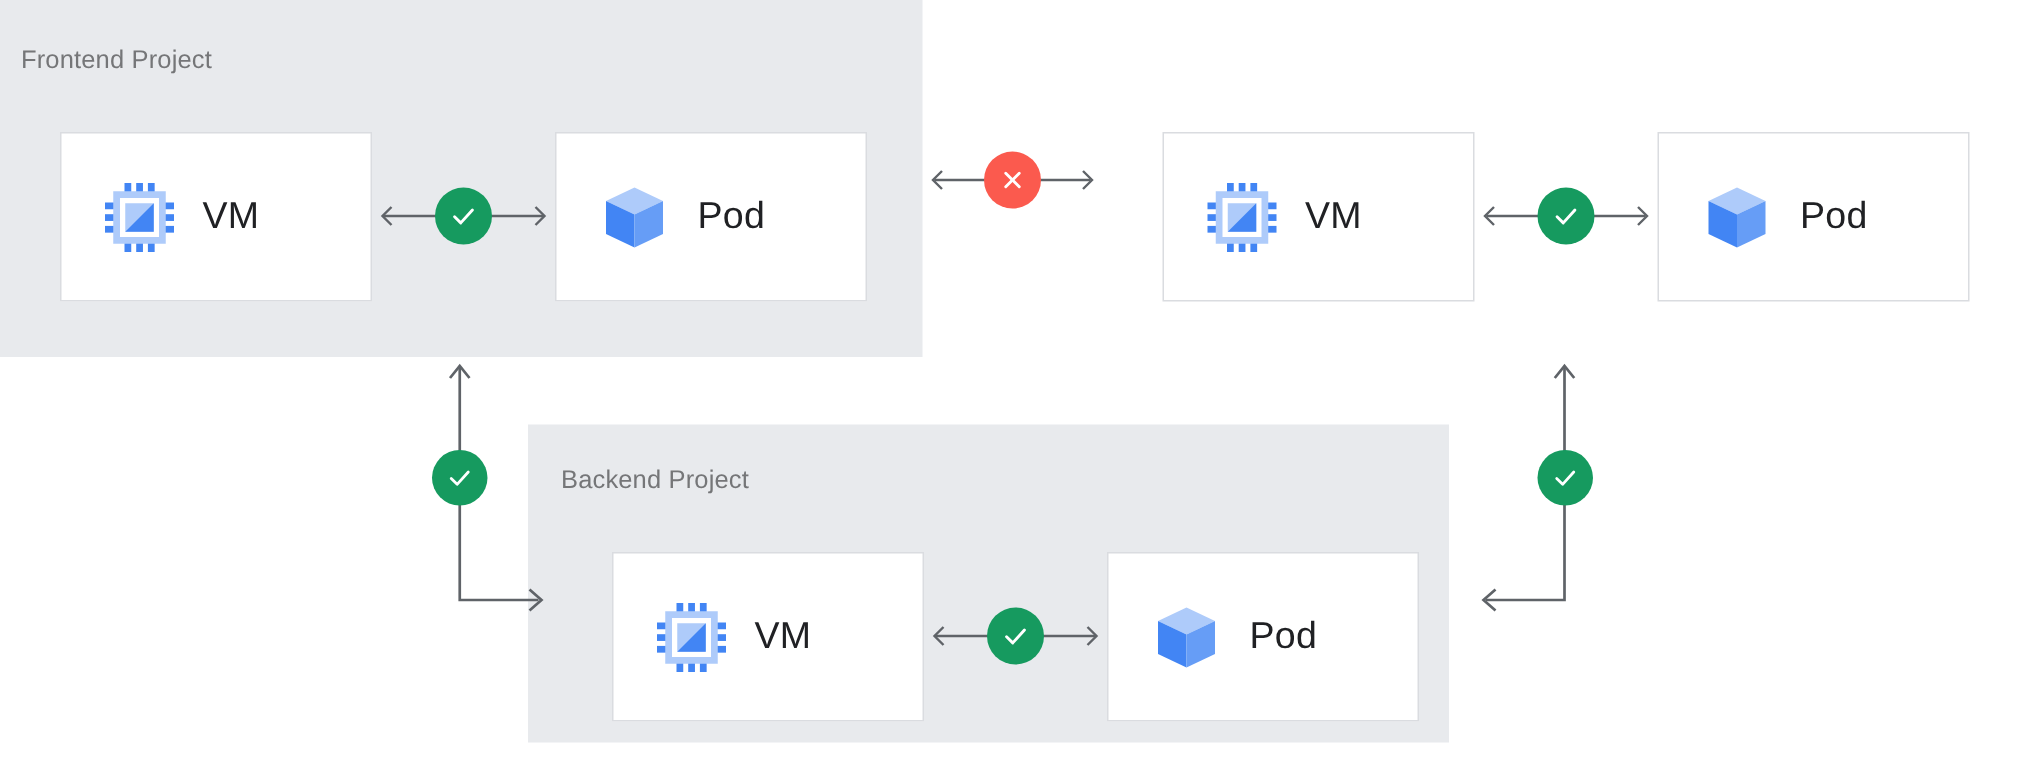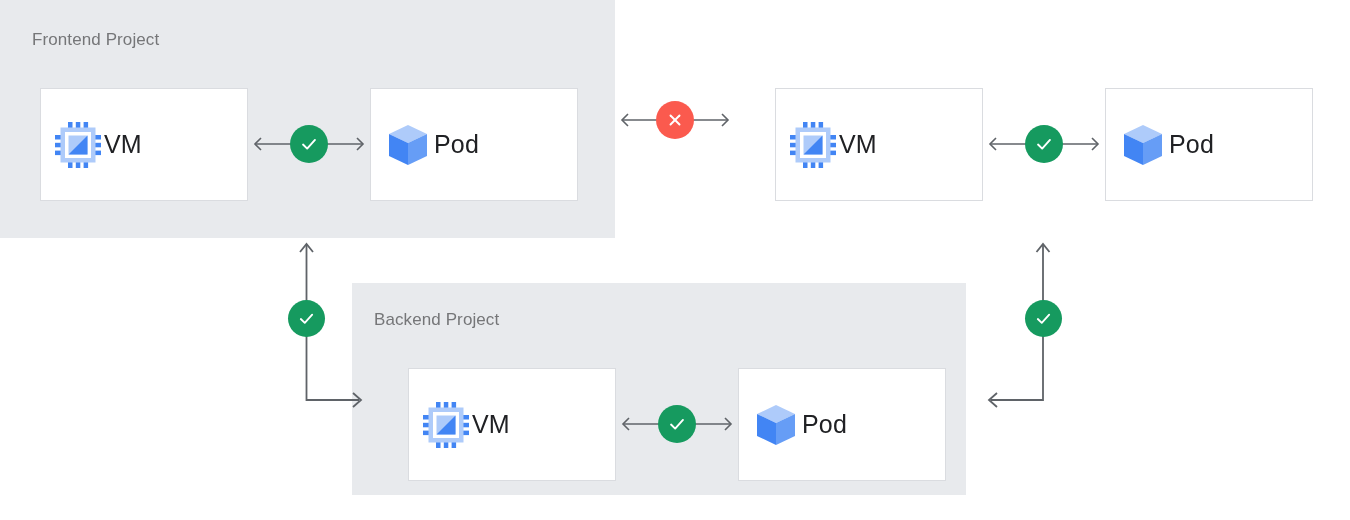--- a/index.html
+++ b/index.html
@@ -13,21 +13,21 @@
   #stage{position:absolute;left:0;top:0;width:1350px;height:520px;}
 
   
   .panel{
     position:absolute;
     background:#e8eaed;
     box-sizing:border-box;
   }
   .panel-title{
     position:absolute;
-    left:32px;top:30px;
+    left:14px;top:30px;
     font-size:17px;
     color:#757678;
     letter-spacing:.1px;
     white-space:nowrap;
   }
   #panel-frontend{left:0px;top:0px;width:615px;height:238px;}
   #panel-database{left:735px;top:0px;width:615px;height:238px;}
   #panel-backend {left:352px;top:283px;width:614px;height:212px;}
   #panel-backend .panel-title{left:22px;top:27px;}
 
@@ -36,22 +36,22 @@
     position:absolute;
     background:#ffffff;
     border:1px solid #dadce0;
     box-sizing:border-box;
     display:flex;
     align-items:center;
   }
   .card-inner{
     display:flex;
     align-items:center;
-    gap:2px;
-    padding-left:13px;
+    gap:18px;
+    padding-left:28px;
   }
   .card-label{
     font-size:25px;
     color:#202124;
     line-height:1;
     letter-spacing:.2px;
   }
   .icon-wrap{
     width:48px;height:48px;
     flex:0 0 48px;

